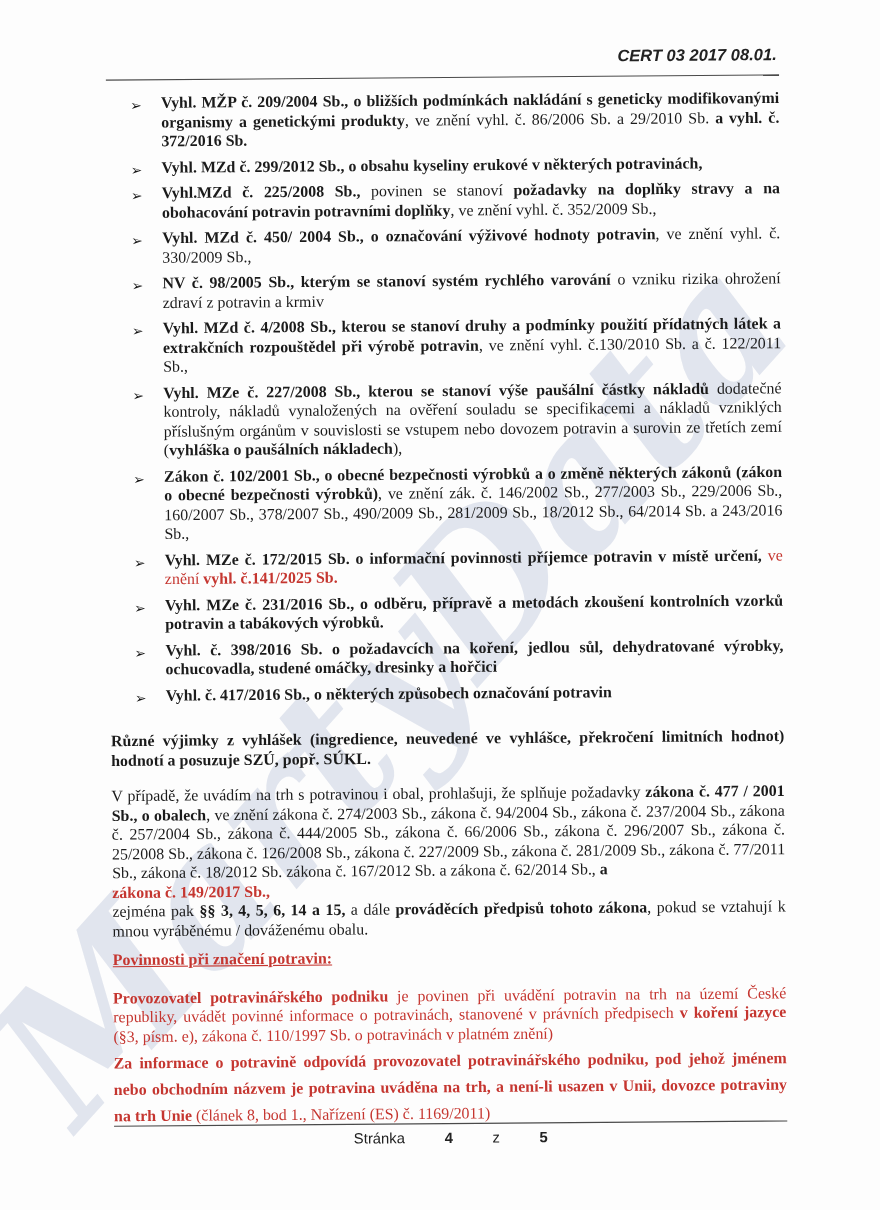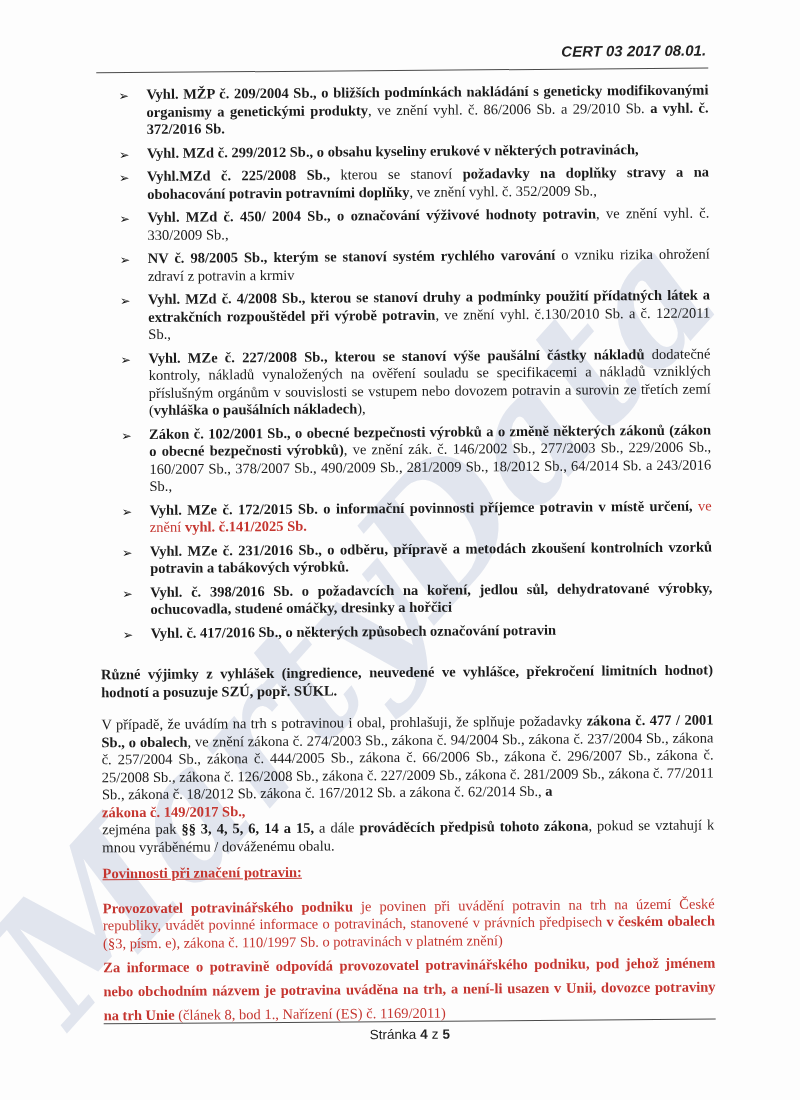--- a/index.html
+++ b/index.html
@@ -50,56 +50,56 @@
   
   .footer-rule{
     position:absolute;top:1021px;left:100px;width:612px;height:0;
     border:none;border-top:1.4px solid #4a4a4a;margin:0;
   }
   .footer-text{
     position:absolute;top:1027px;left:100px;width:612px;text-align:center;
     font-family:"Liberation Sans","DejaVu Sans",sans-serif;
     font-size:13.5px;color:#222;
   }
-  .footer-text span,.footer-text b{margin:0 2px;}
+  .footer-text span,.footer-text b{margin:0 18px;}
 </style>
 </head>
 <body>
 
 <div class="page">
 
   <svg class="watermark-svg" width="800" height="1100" viewBox="0 0 800 1100" aria-hidden="true">
     <text transform="translate(70,1030) rotate(-48)" font-family="DejaVu Serif, serif" font-style="italic" font-weight="bold" font-size="170" fill-opacity="0.5" textLength="980" lengthAdjust="spacingAndGlyphs" fill="#c5cedf">MartyData</text>
   </svg>
 
   <div class="tilt">
 
     <div class="doc-code">CERT 03 2017 08.01.</div>
     <hr class="header-rule">
 
     <div class="content">
       <ul class="bullet-list" id="bullet-list">
           <li><span class="arrow">➢</span><span><span class="b ">Vyhl. MŽP č. 209/2004 Sb., o bližších podmínkách nakládání s geneticky modifikovanými organismy a genetickými produkty</span><span class="">, ve znění vyhl. č. 86/2006 Sb. a 29/2010 Sb. </span><span class="b ">a vyhl. č. 372/2016 Sb.</span></span></li>
           <li><span class="arrow">➢</span><span><span class="b ">Vyhl. MZd č. 299/2012 Sb., o obsahu kyseliny erukové v některých potravinách,</span></span></li>
-          <li><span class="arrow">➢</span><span><span class="b ">Vyhl.MZd č. 225/2008 Sb., </span><span class="">kterou se stanoví </span><span class="b ">požadavky na doplňky stravy a na obohacování potravin potravními doplňky</span><span class="">, ve znění vyhl. č. 352/2009 Sb.,</span></span></li>
+          <li><span class="arrow">➢</span><span><span class="b ">Vyhl.MZd č. 225/2008 Sb., </span><span class="">povinen se stanoví </span><span class="b ">požadavky na doplňky stravy a na obohacování potravin potravními doplňky</span><span class="">, ve znění vyhl. č. 352/2009 Sb.,</span></span></li>
           <li><span class="arrow">➢</span><span><span class="b ">Vyhl. MZd č. 450/ 2004 Sb., o označování výživové hodnoty potravin</span><span class="">, ve znění vyhl. č. 330/2009 Sb.,</span></span></li>
           <li><span class="arrow">➢</span><span><span class="b ">NV č. 98/2005 Sb., kterým se stanoví systém rychlého varování</span><span class=""> o vzniku rizika ohrožení zdraví z potravin a krmiv</span></span></li>
           <li><span class="arrow">➢</span><span><span class="b ">Vyhl. MZd č. 4/2008 Sb., kterou se stanoví druhy a podmínky použití přídatných látek a extrakčních rozpouštědel při výrobě potravin</span><span class="">, ve znění vyhl. č.130/2010 Sb. a č. 122/2011 Sb.,</span></span></li>
           <li><span class="arrow">➢</span><span><span class="b ">Vyhl. MZe č. 227/2008 Sb., kterou se stanoví výše paušální částky nákladů</span><span class=""> dodatečné kontroly, nákladů vynaložených na ověření souladu se specifikacemi a nákladů vzniklých příslušným orgánům v souvislosti se vstupem nebo dovozem potravin a surovin ze třetích zemí (</span><span class="b ">vyhláška o paušálních nákladech</span><span class="">),</span></span></li>
           <li><span class="arrow">➢</span><span><span class="b ">Zákon č. 102/2001 Sb., o obecné bezpečnosti výrobků a o změně některých zákonů (zákon o obecné bezpečnosti výrobků)</span><span class="">, ve znění zák. č. 146/2002 Sb., 277/2003 Sb., 229/2006 Sb., 160/2007 Sb., 378/2007 Sb., 490/2009 Sb., 281/2009 Sb., 18/2012 Sb., 64/2014 Sb. a 243/2016 Sb.,</span></span></li>
           <li><span class="arrow">➢</span><span><span class="b ">Vyhl. MZe č. 172/2015 Sb. o informační povinnosti příjemce potravin v místě určení,</span><span class="rd "> ve znění </span><span class="b rd ">vyhl. č.141/2025 Sb.</span></span></li>
           <li><span class="arrow">➢</span><span><span class="b ">Vyhl. MZe č. 231/2016 Sb., o odběru, přípravě a metodách zkoušení kontrolních vzorků potravin a tabákových výrobků.</span></span></li>
           <li><span class="arrow">➢</span><span><span class="b ">Vyhl. č. 398/2016 Sb. o požadavcích na koření, jedlou sůl, dehydratované výrobky, ochucovadla, studené omáčky, dresinky a hořčici</span></span></li>
           <li><span class="arrow">➢</span><span><span class="b ">Vyhl. č. 417/2016 Sb., o některých způsobech označování potravin</span></span></li>
         </ul>
       <div id="paragraphs">
           <div class="para"><span class="b ">Různé výjimky z vyhlášek (ingredience, neuvedené ve vyhlášce, překročení limitních hodnot) hodnotí a posuzuje SZÚ, popř. SÚKL.</span></div>
           <div class="para"><span class="">V případě, že uvádím na trh s potravinou i obal, prohlašuji, že splňuje požadavky </span><span class="b ">zákona č. 477 / 2001 Sb., o obalech</span><span class="">, ve znění zákona č. 274/2003 Sb., zákona č. 94/2004 Sb., zákona č. 237/2004 Sb., zákona č. 257/2004 Sb., zákona č. 444/2005 Sb., zákona č. 66/2006 Sb., zákona č. 296/2007 Sb., zákona č. 25/2008 Sb., zákona č. 126/2008 Sb., zákona č. 227/2009 Sb., zákona č. 281/2009 Sb., zákona č. 77/2011 Sb., zákona č. 18/2012 Sb. zákona č. 167/2012 Sb. a zákona č. 62/2014 Sb., </span><span class="b ">a</span><br><span class="b rd ">zákona č. 149/2017 Sb.,</span><br><span class="">zejména pak </span><span class="b ">§§ 3, 4, 5, 6, 14 a 15,</span><span class=""> a dále </span><span class="b ">prováděcích předpisů tohoto zákona</span><span class="">, pokud se vztahují k mnou vyráběnému / dováženému obalu.</span></div>
           <div class="para"><span class="b rd u ">Povinnosti při značení potravin:</span></div>
-          <div class="para"><span class="b rd ">Provozovatel potravinářského podniku</span><span class="rd "> je povinen při uvádění potravin na trh na území České republiky, uvádět povinné informace o potravinách, stanovené v právních předpisech </span><span class="b rd ">v českém obalech</span><span class="rd "> (§3, písm. e), zákona č. 110/1997 Sb. o potravinách v platném znění)</span></div>
+          <div class="para"><span class="b rd ">Provozovatel potravinářského podniku</span><span class="rd "> je povinen při uvádění potravin na trh na území České republiky, uvádět povinné informace o potravinách, stanovené v právních předpisech </span><span class="b rd ">v koření jazyce</span><span class="rd "> (§3, písm. e), zákona č. 110/1997 Sb. o potravinách v platném znění)</span></div>
           <div class="para"><span class="b rd ">Za informace o potravině odpovídá provozovatel potravinářského podniku, pod jehož jménem nebo obchodním názvem je potravina uváděna na trh, a není-li usazen v Unii, dovozce potraviny na trh Unie</span><span class="rd "> (článek 8, bod 1., Nařízení (ES) č. 1169/2011)</span></div>
         </div>
     </div>
 
     <hr class="footer-rule">
     <div class="footer-text">
       <span>Stránka</span><b>4</b><span>z</span><b>5</b>
     </div>
 
   </div>

